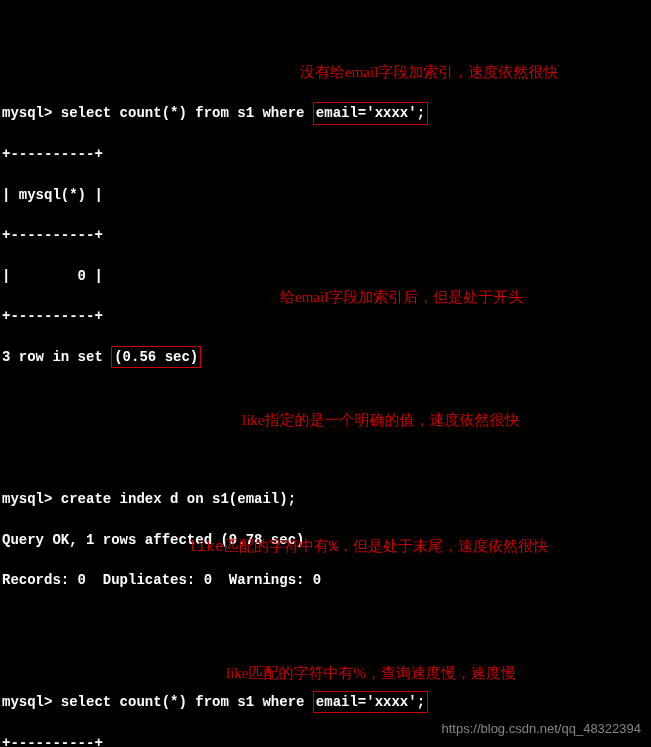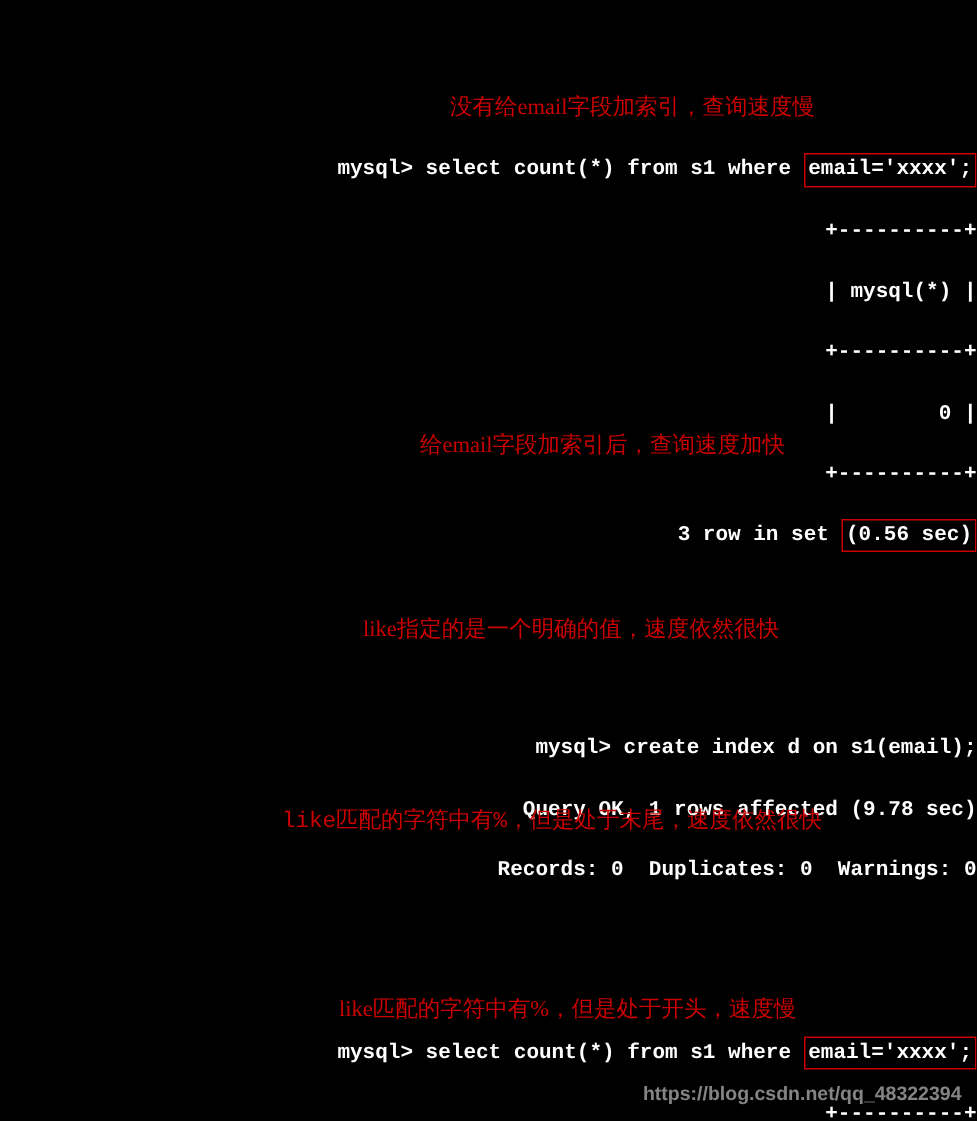--- a/index.html
+++ b/index.html
@@ -10,21 +10,21 @@
       font-size: 14px;
       font-weight: bold;
       width: 651px;
       height: 747px;
       position: relative;
       overflow: hidden;
       line-height: 1.45;
       padding: 2px 0 0 2px;
       white-space: pre;
     }
-    .line { display: block; text-align: right; }
+    .line { display: block; }
     .red-box {
       border: 1.5px solid #c00;
       padding: 0 2px;
       margin: -1px 0;
       display: inline-block;
     }
     .annotation {
       color: #c00;
       font-family: "SimSun", "Songti SC", serif;
       font-weight: normal;
@@ -32,55 +32,55 @@
       white-space: normal;
     }
     .abs { position: absolute; }
     .watermark {
       position: absolute;
       right: 10px;
       bottom: 8px;
       color: rgba(220,220,220,0.6);
       font-family: Arial, sans-serif;
       font-size: 13px;
-      font-weight: bold;
+      font-weight: normal;
       text-shadow: 0 0 2px rgba(0,0,0,0.6);
     }
   </style>
 </head>
 <body>
 
 
 
 
 <div class="line"><span>mysql&gt; </span><span>select count(*) from s1 where </span><span class="red-box">email='xxxx';</span></div>
 <div class="line">+----------+</div>
 <div class="line">| mysql(*) |</div>
 <div class="line">+----------+</div>
 <div class="line">|        0 |</div>
 <div class="line">+----------+</div>
 <div class="line"><span>3 row in set </span><span class="red-box">(0.56 sec)</span></div>
-<div class="annotation abs" style="left:300px; top:62px;">没有给email字段加索引，查询速度慢</div>
+<div class="annotation abs" style="left:300px; top:62px;">没有给email字段加索引，速度依然很快</div>
 <div class="line">&nbsp;</div>
 
 
 <div class="line">mysql&gt; create index d on s1(email);</div>
 <div class="line">Query OK, 1 rows affected (9.78 sec)</div>
 <div class="line">Records: 0  Duplicates: 0  Warnings: 0</div>
 <div class="line">&nbsp;</div>
 
 
 <div class="line"><span>mysql&gt; </span><span>select count(*) from s1 where </span><span class="red-box">email='xxxx';</span></div>
 <div class="line">+----------+</div>
 
 
 
 
 
-<div class="annotation abs" style="left:280px; top:287px;">给email字段加索引后，查询速度加快</div>
+<div class="annotation abs" style="left:280px; top:287px;">给email字段加索引后，但是处于开头</div>
 
 
 
 
 
 
 
 
 
 
@@ -99,18 +99,18 @@
 
 
 
 
 
 
 
 
 
 
-<div class="annotation abs" style="left:226px; top:663px;">like匹配的字符中有%，但是处于开头，速度慢</div>
+<div class="annotation abs" style="left:226px; top:663px;">like匹配的字符中有%，查询速度慢，速度慢</div>
 
 <div class="watermark">https://blog.csdn.net/qq_48322394</div>
 
 
 
 
 </body></html>

